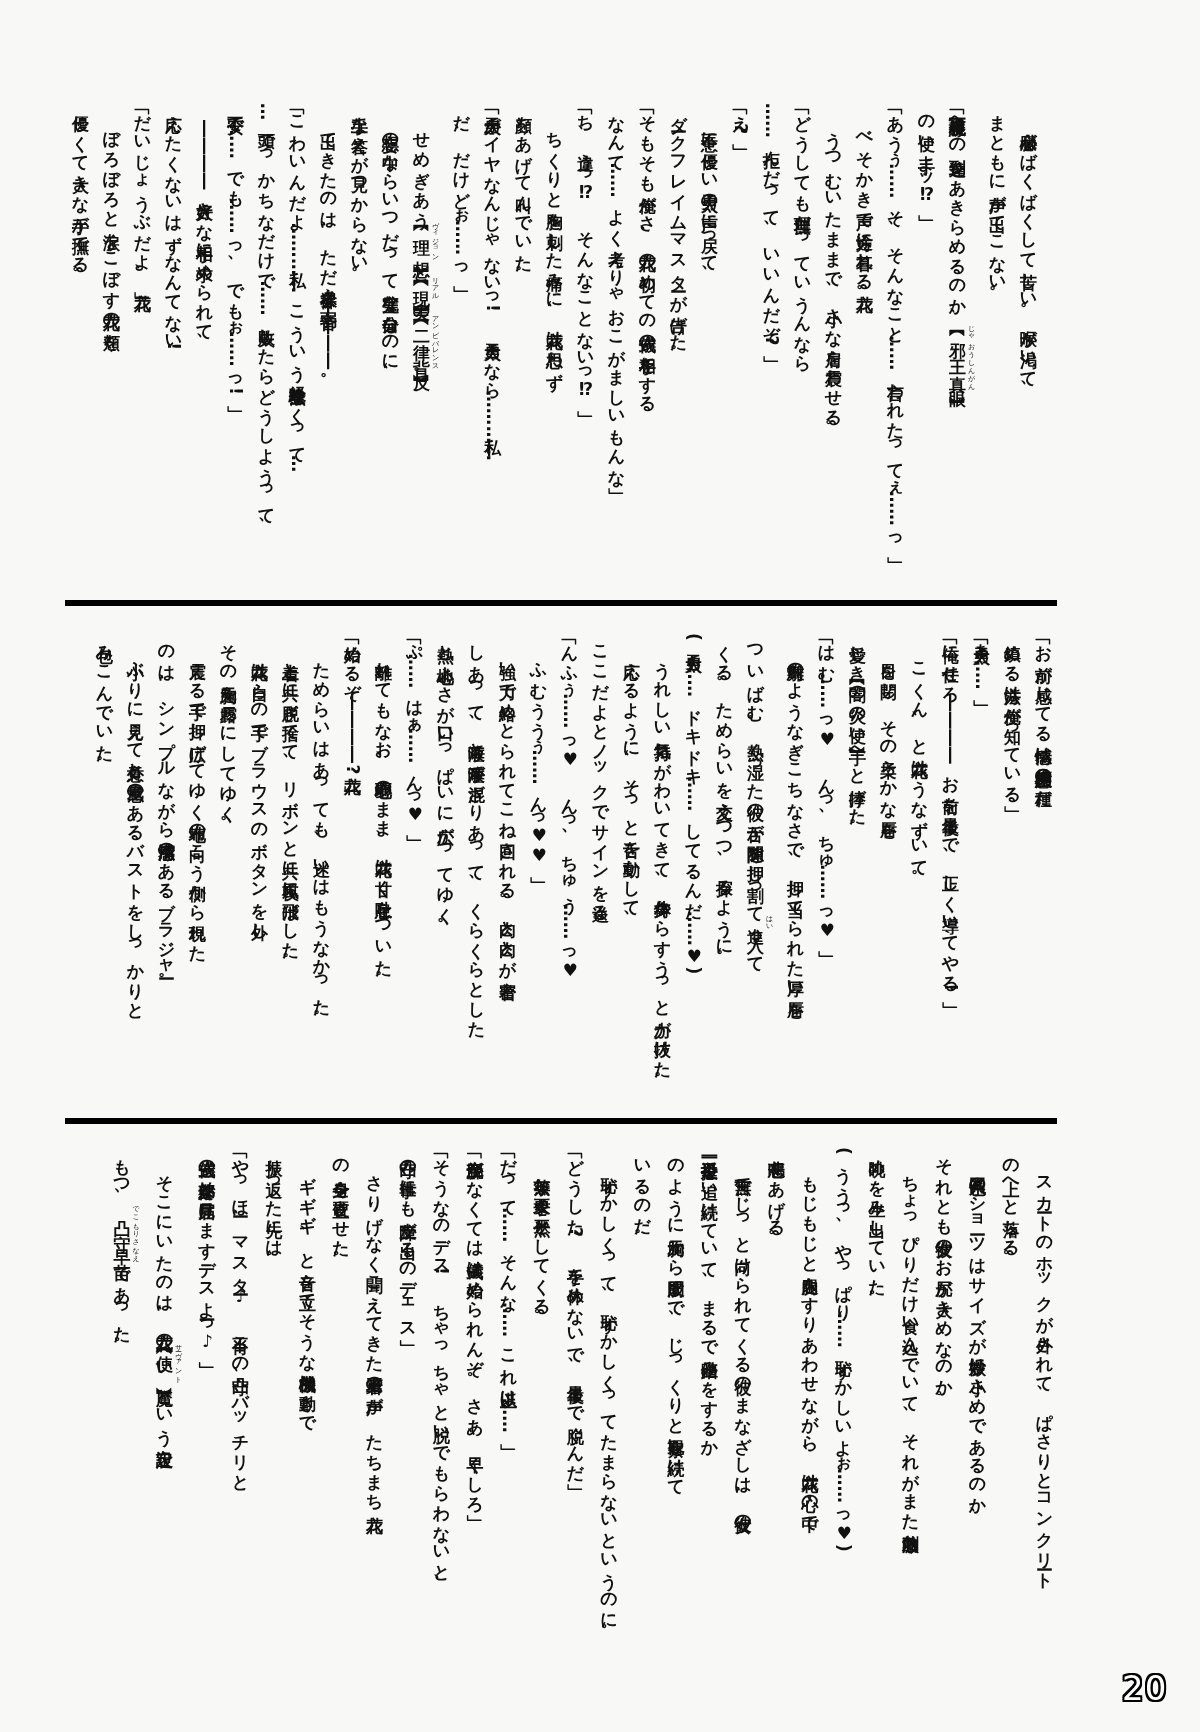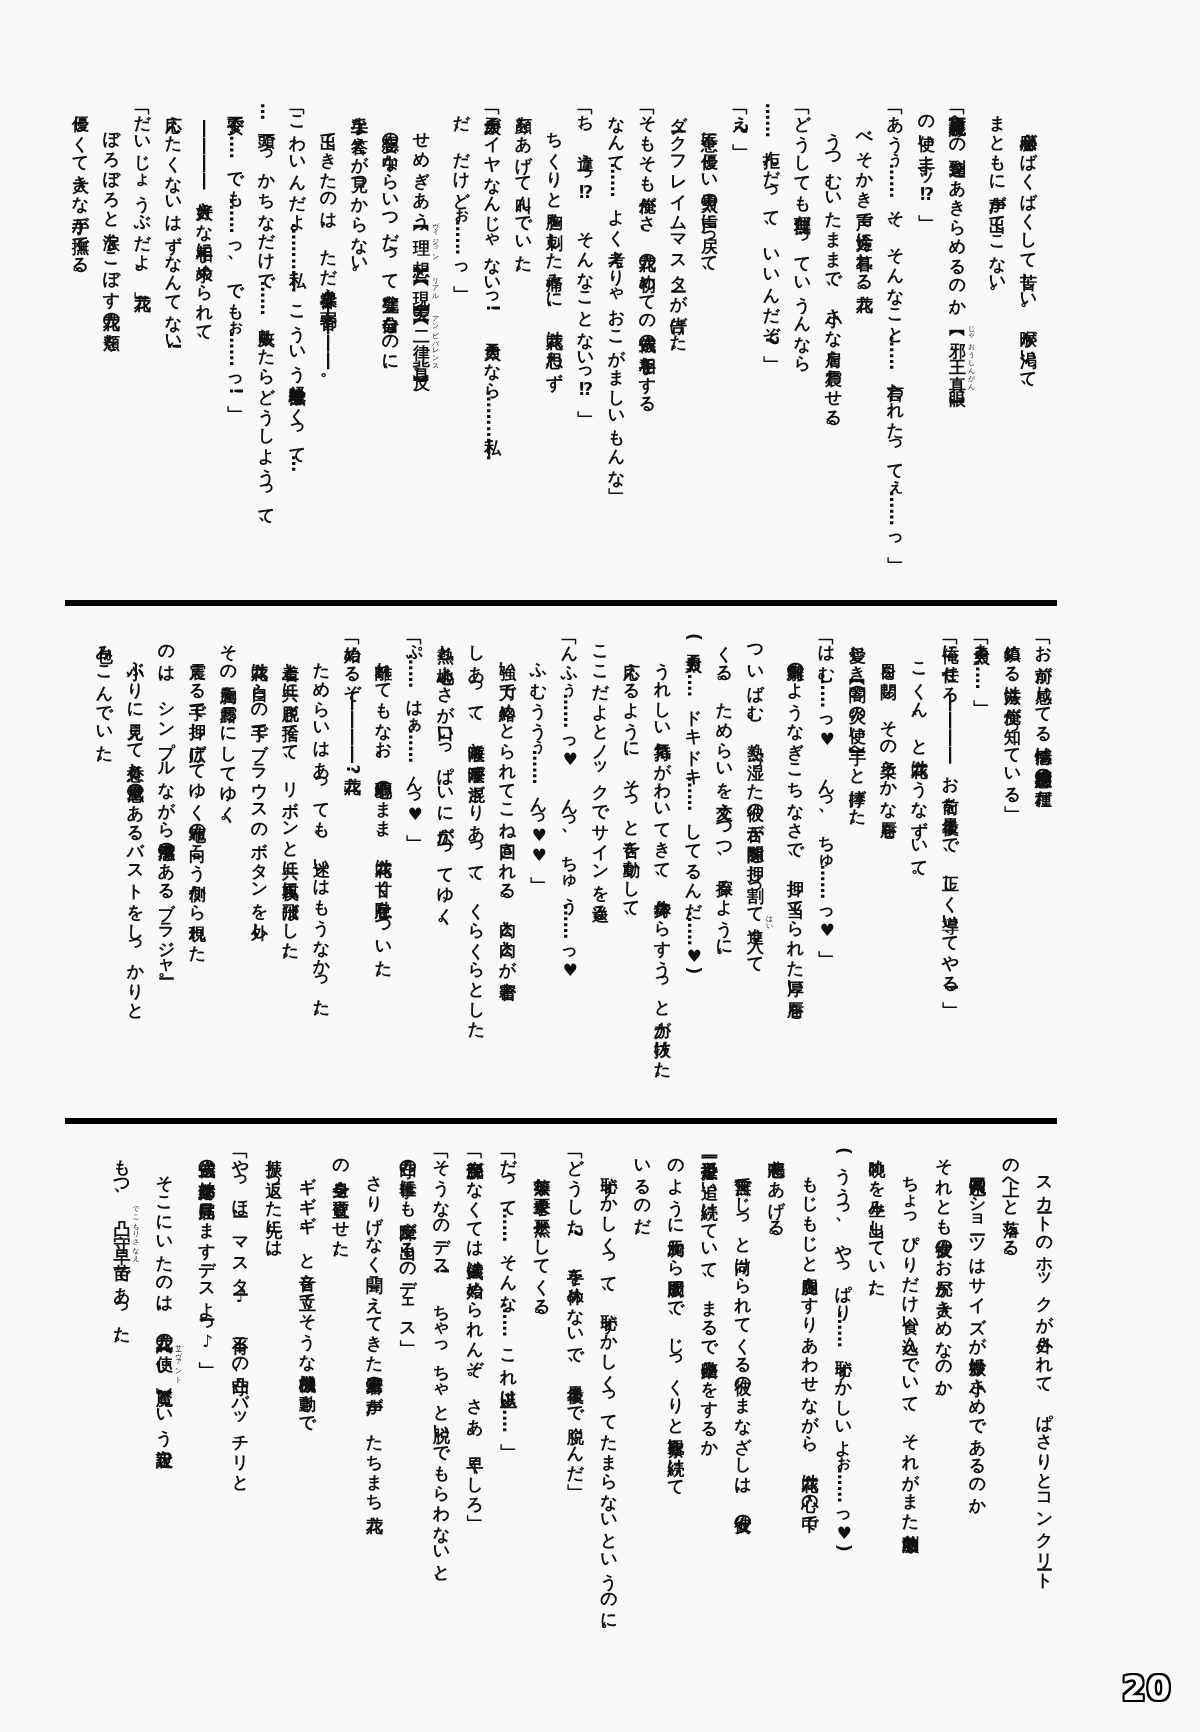--- a/index.html
+++ b/index.html
@@ -41,21 +41,21 @@
     left: 65px;
     width: 992px;
     height: 6px;
     background: #000;
   }
   .pageno {
     position: absolute;
     left: 1122px;
     top: 1668px;
     font-size: 34px;
-    font-weight: 700;
+    font-weight: 400;
     color: #ffffff;
     letter-spacing: 1px;
     text-shadow:
       2px 0 0 #000, -2px 0 0 #000, 0 2px 0 #000, 0 -2px 0 #000,
       2px 2px 0 #000, -2px -2px 0 #000, 2px -2px 0 #000, -2px 2px 0 #000;
   }
 </style>
 </head>
 <body>
 

